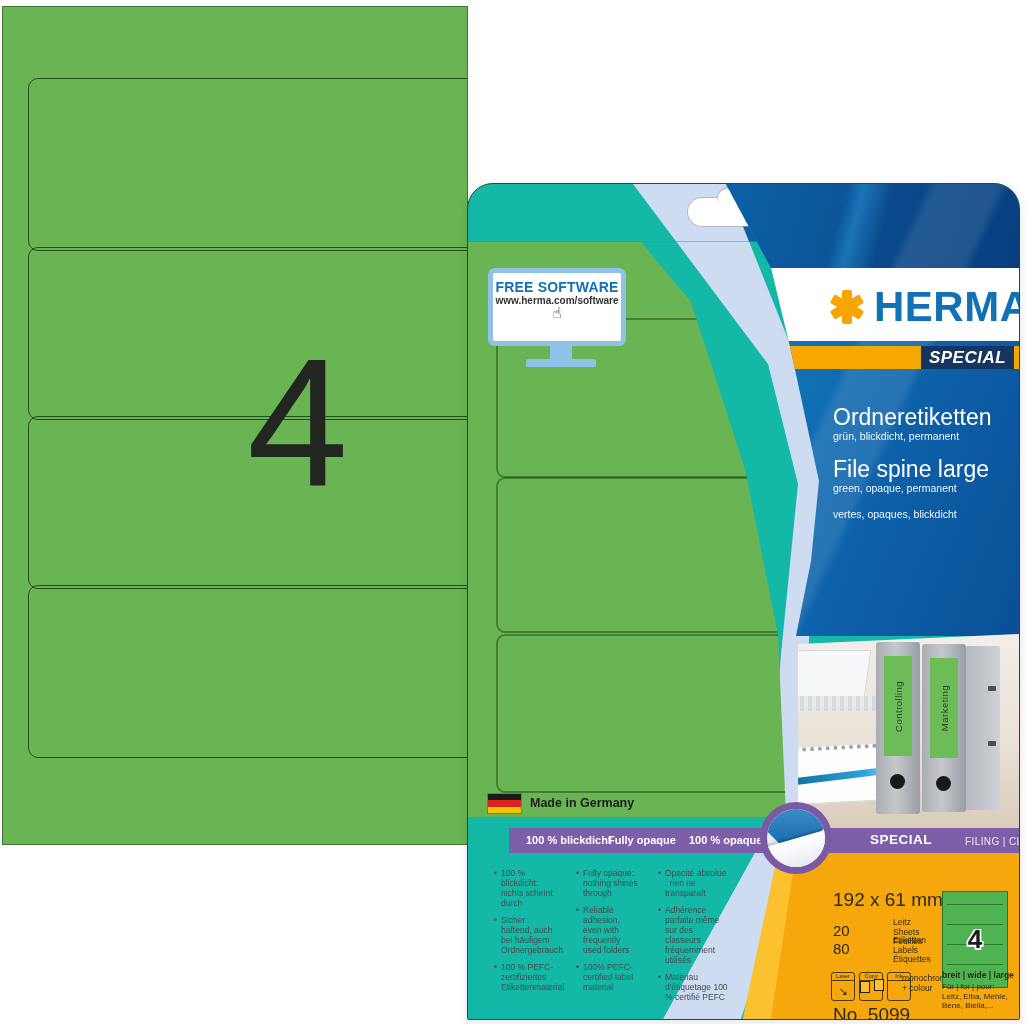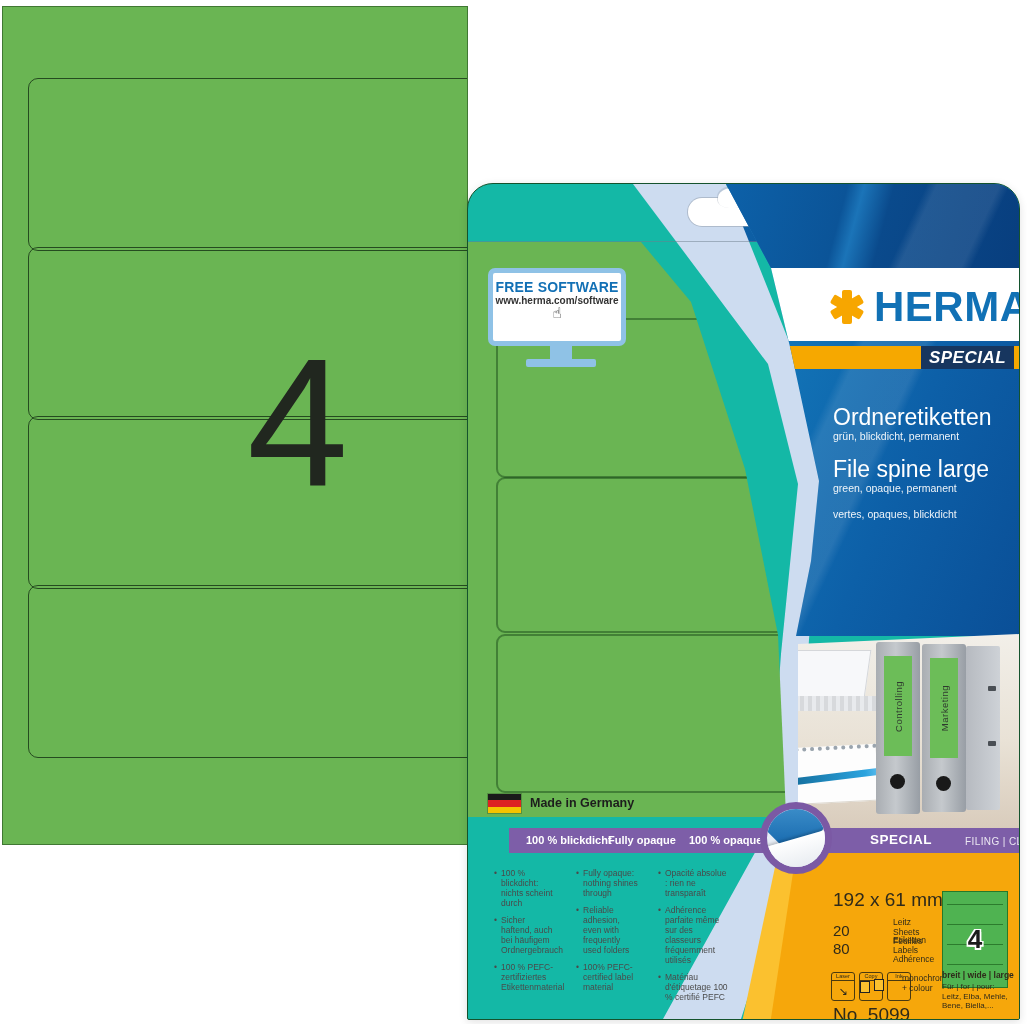--- a/index.html
+++ b/index.html
@@ -244,21 +244,21 @@
       <div class="onum" style="top:44px">20</div>
       <div class="olab" style="top:40px">
         <div>Leitz</div>
         <div>Sheets</div>
         <div>Feuilles</div>
       </div>
       <div class="onum" style="top:62px">80</div>
       <div class="olab" style="top:58px">
         <div>Etiketten</div>
         <div>Labels</div>
-        <div>Adhérence</div>
+        <div>Étiquettes</div>
       </div>
       <div class="icons-row">
         <div class="pic">
           <span class="ph">Laser</span>
           <span class="pg">↘</span>
         </div>
         <div class="pic">
           <span class="ph">Copy</span>
           <span class="copyg"><b></b><b></b></span>
         </div>

